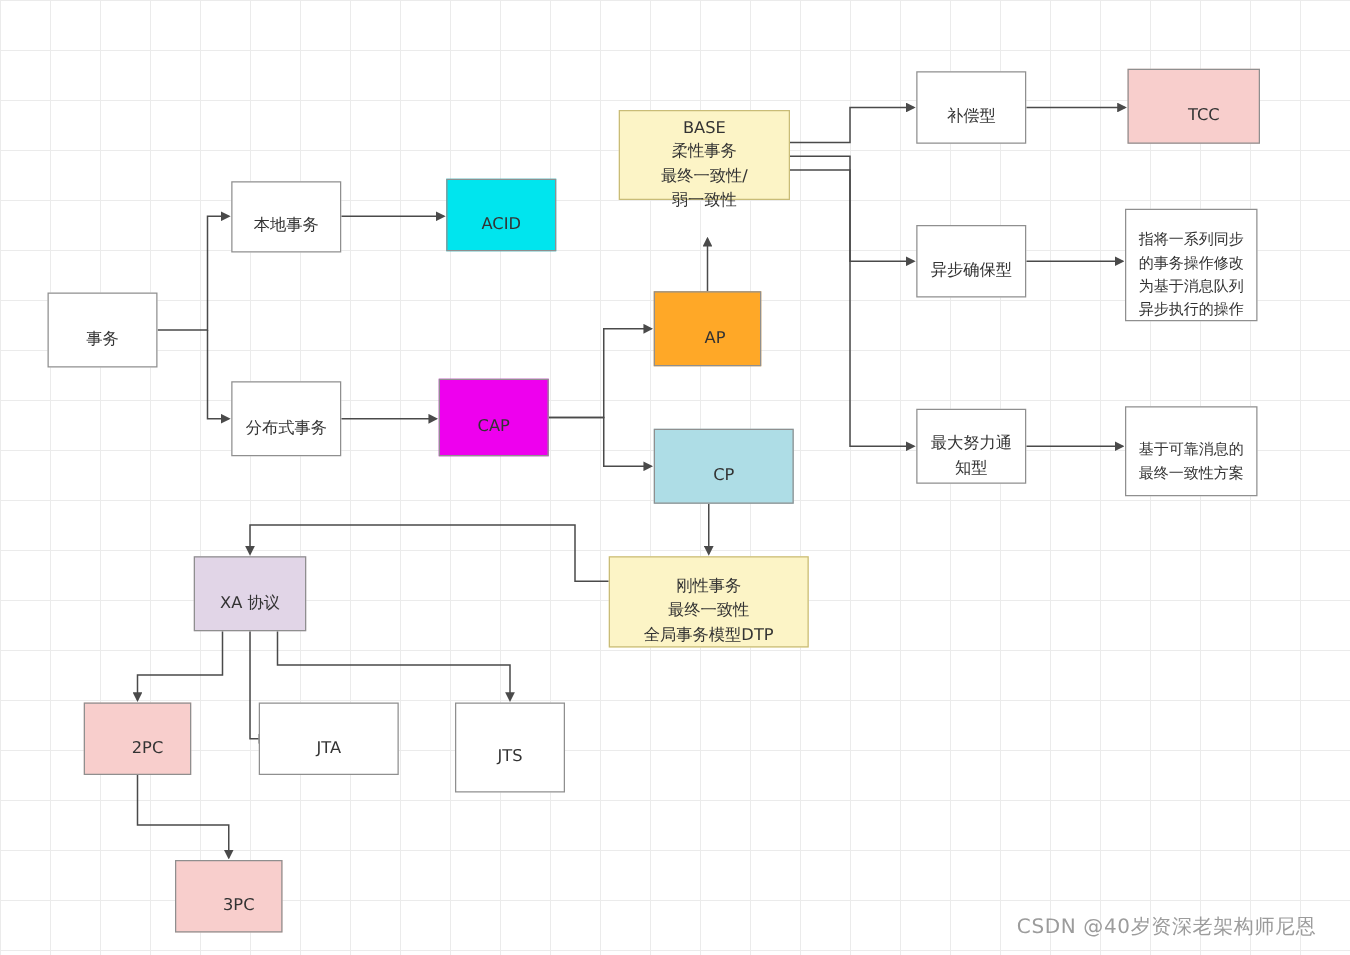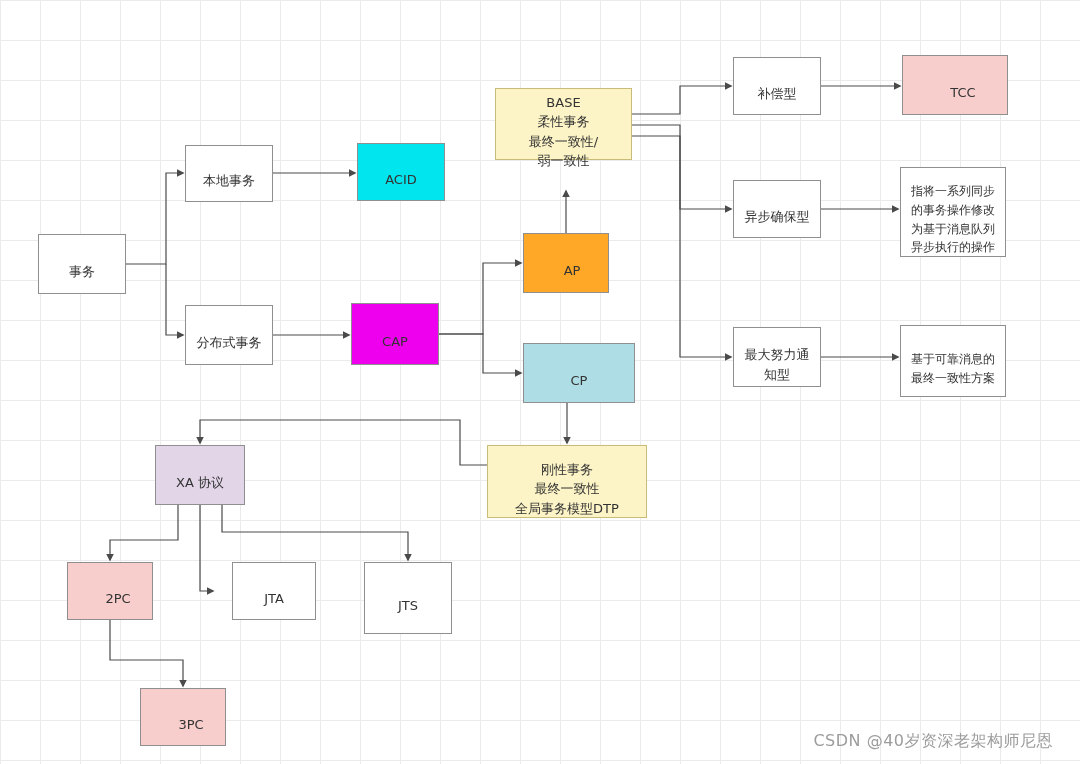--- a/index.html
+++ b/index.html
@@ -153,21 +153,21 @@
   </div>
 
   <div class="node purple" style="left:155px;top:445px;width:90px;height:60px">
     <span class="lbl">XA 协议</span>
   </div>
 
   <div class="node pink" style="left:67px;top:562px;width:86px;height:58px">
     <span class="lbl">2PC</span>
   </div>
 
-  <div class="node" style="left:232px;top:562px;width:84px;height:58px">
+  <div class="node" style="left:207px;top:562px;width:112px;height:58px">
     <span class="lbl">JTA</span>
   </div>
 
   <div class="node" style="left:364px;top:562px;width:88px;height:72px">
     <span class="lbl">JTS</span>
   </div>
 
   <div class="node pink" style="left:140px;top:688px;width:86px;height:58px">
     <span class="lbl">3PC</span>
   </div>

